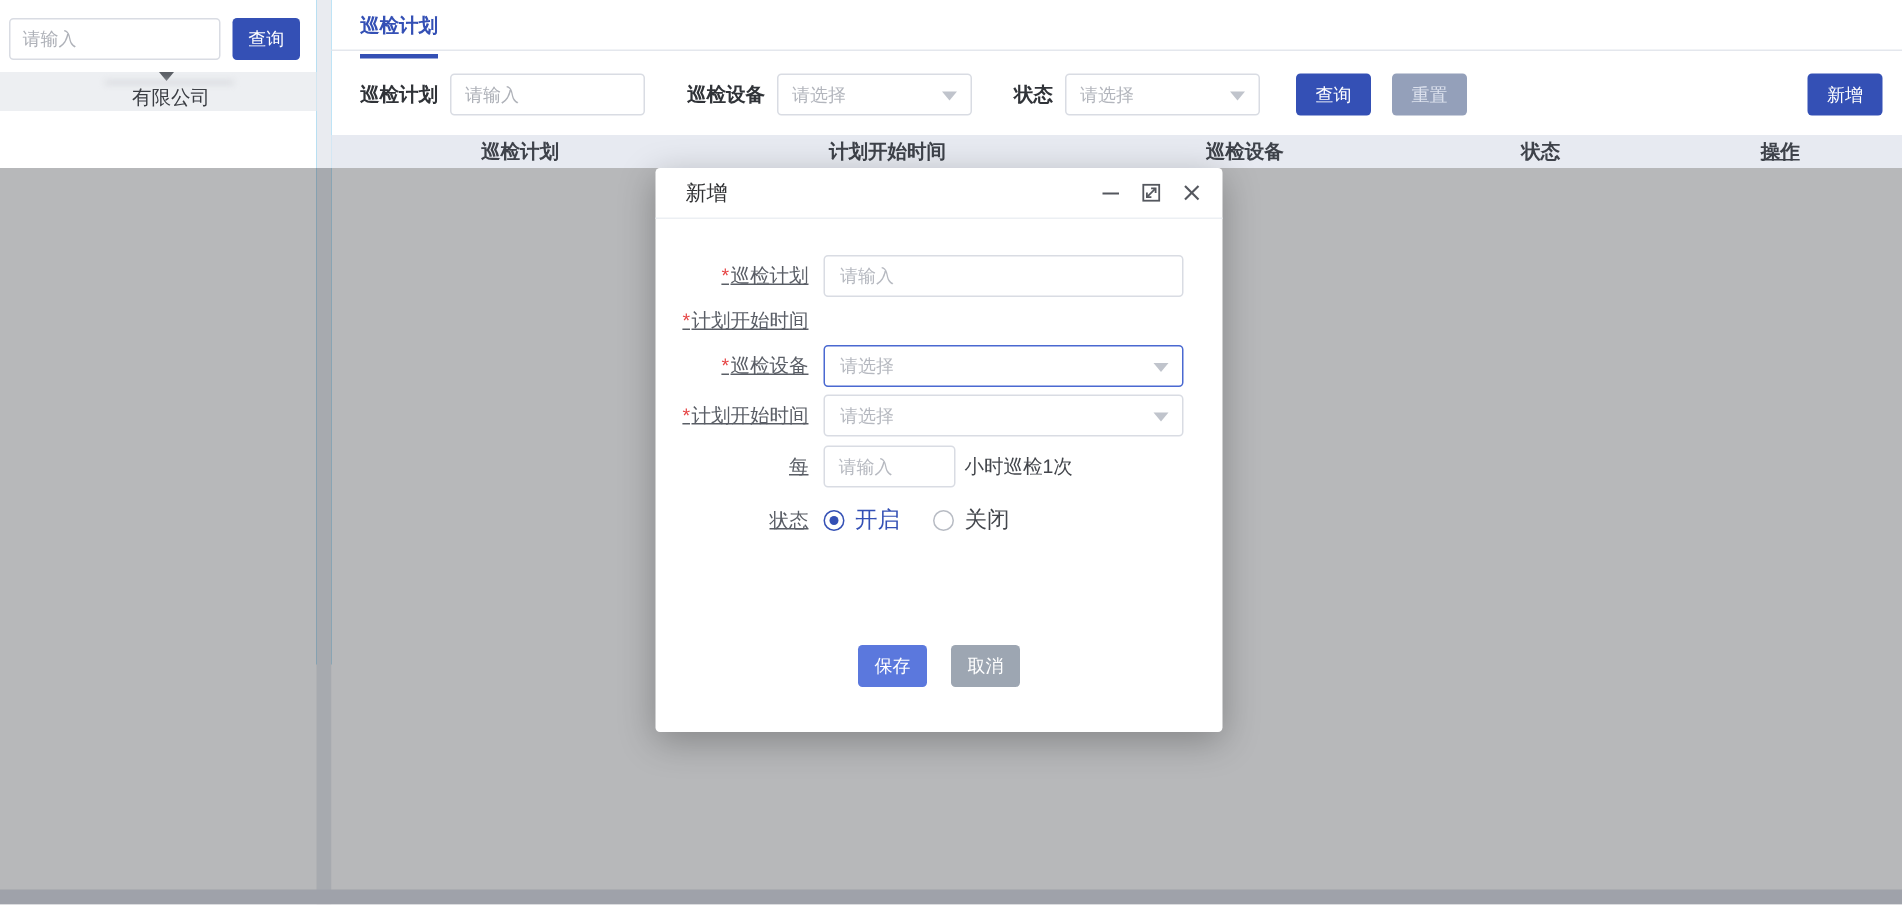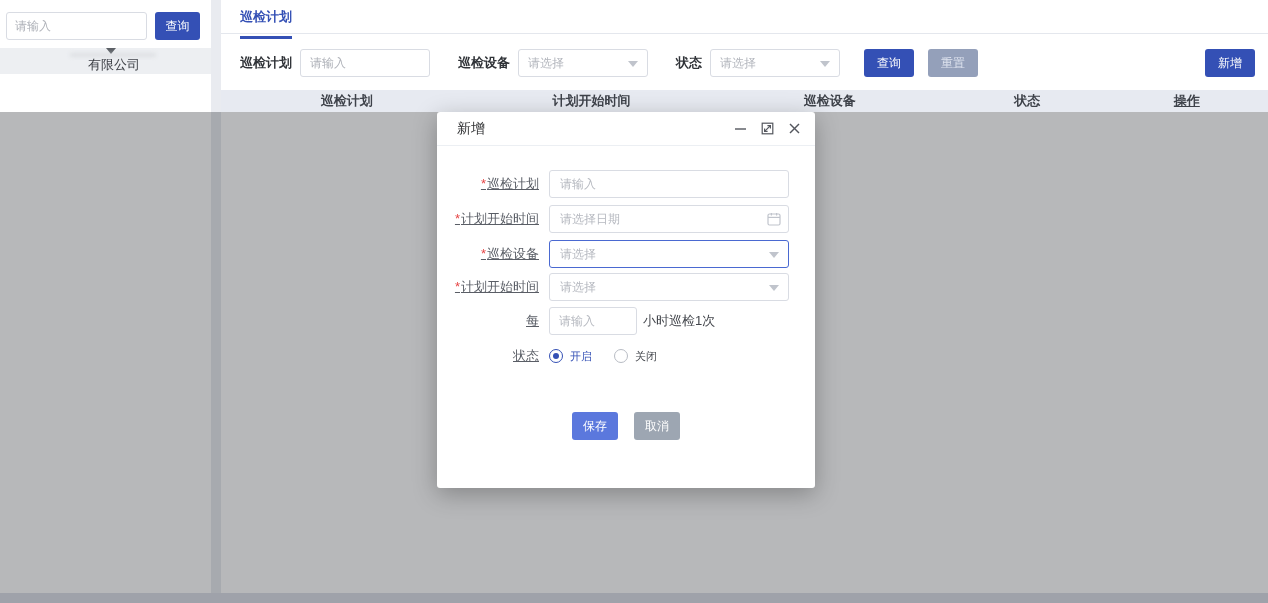--- a/index.html
+++ b/index.html
@@ -86,25 +86,25 @@
   .cal-icon { position:absolute; right:8px; top:7px; }
   .freq-input { width:88px; height:28px; border:1px solid #d9dce3; border-radius:3px; padding:0 9px;
     font-size:12px; outline:none; }
   .freq-input::placeholder { color:#b6b9c0; }
   .freq-suffix { font-size:13px; color:#43464c; margin-left:6px; }
   .radio-group { display:flex; align-items:center; }
   .radio { width:14px; height:14px; border-radius:50%; border:1px solid #b8bcc4; background:#fff;
     display:inline-flex; align-items:center; justify-content:center; cursor:pointer; }
   .radio.checked { border-color:#3450b5; }
   .radio.checked::after { content:""; width:6px; height:6px; border-radius:50%; background:#3450b5; }
-  .radio-label { font-size:11px; margin-left:7px; cursor:pointer; }
+  .radio-label { font-size:15px; margin-left:7px; cursor:pointer; }
   .radio-label.on { color:#3450b5; }
   .radio-label.off { color:#43464c; margin-right:0; }
   .radio-gap { width:22px; }
-  .dlg-footer { display:flex; justify-content:center; gap:16px; margin-top:47px; }
+  .dlg-footer { display:flex; justify-content:center; gap:16px; margin-top:74px; }
   .btn-save { width:46px; height:28px; background:#5b78dd; color:#fff; border:none; border-radius:3px;
     font-size:12px; cursor:pointer; }
   .btn-cancel { width:46px; height:28px; background:#9da6b2; color:#fff; border:none; border-radius:3px;
     font-size:12px; cursor:pointer; }
   .mb7{margin-bottom:7px;} .mb5{margin-bottom:5px;} .mb6{margin-bottom:6px;} .mb12{margin-bottom:12px;}
 </style>
 </head>
 <body>
 
 <div class="stage">
@@ -192,31 +192,20 @@
 
       <div class="frm-row mb7">
         <span class="frm-label"><span class="star">*</span><span>巡检计划</span></span>
         <span class="frm-ctl">
           <input class="d-input" placeholder="请输入" style="">
         </span>
       </div>
 
       <div class="frm-row mb7">
         <span class="frm-label"><span class="star">*</span><span>计划开始时间</span></span>
-        <span class="frm-ctl">
-          <input class="d-input" placeholder="请选择日期" style="">
-          <span class="cal-icon">
-            <svg width="14" height="14" viewBox="0 0 14 14" fill="none" stroke="#c0c4cc" stroke-width="1.2">
-              <rect x="1" y="2" width="12" height="11" rx="1.5"></rect>
-              <line x1="1" y1="5.4" x2="13" y2="5.4"></line>
-              <line x1="4.4" y1="1" x2="4.4" y2="3.4"></line>
-              <line x1="9.6" y1="1" x2="9.6" y2="3.4"></line>
-            </svg>
-          </span>
-        </span>
       </div>
 
       <div class="frm-row mb5">
         <span class="frm-label"><span class="star">*</span><span>巡检设备</span></span>
         <div class="d-select focused">
           <span>请选择</span>
           <span class="sel-caret"></span>
         </div>
       </div>
 

